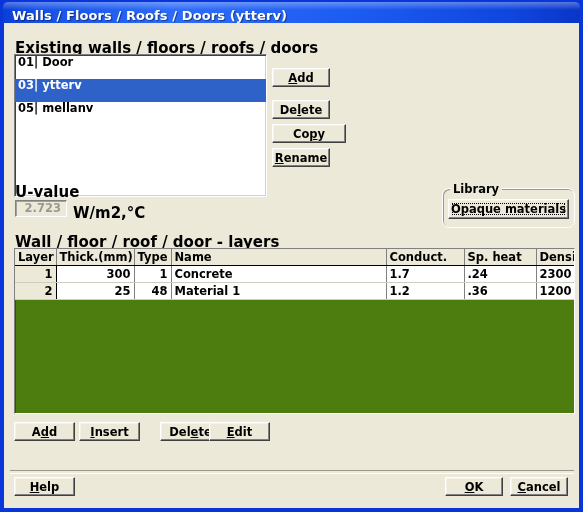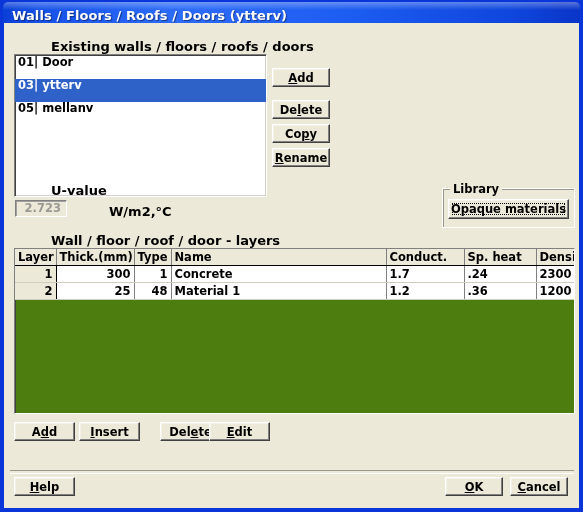--- a/index.html
+++ b/index.html
@@ -59,25 +59,24 @@
     width: 575px;
     height: 485px;
     box-sizing: border-box;
     background: #ece9d8;
     border: 1px solid #ece9d8;
   }
 
   
   .lbl {
     position: absolute;
-    font-size: 13px;
-    font-weight: bold;
-    color: #000000;
-    white-space: nowrap;
-    margin-left: 36px;
+    font-size: 15px;
+    font-weight: bold;
+    color: #000000;
+    white-space: nowrap;
   }
 
   
   .listbox {
     position: absolute;
     background: #ffffff;
     border: 1px solid;
     border-color: #7f7f7f #ffffff #ffffff #7f7f7f;
     box-shadow: inset 1px 1px 0 #404040, inset -1px -1px 0 #d4d0c8;
     overflow: hidden;
@@ -241,37 +240,37 @@
         <span class="u">A</span>
         <span>dd</span>
       </button>
 
     <button class="btn" style="left:267px; top:76px; width:58px; height:19px;">
         <span>De</span>
         <span class="u">l</span>
         <span>ete</span>
       </button>
 
-    <button class="btn" style="left:267px; top:100px; width:58px; height:19px;">
+    <button class="btn" style="left:267px; top:100px; width:74px; height:19px;">
         <span>Co</span>
         <span class="u">p</span>
         <span>y</span>
       </button>
 
     <button class="btn" style="left:267px; top:124px; width:58px; height:19px;">
         <span></span>
         <span class="u">R</span>
         <span>ename</span>
       </button>
 
     <div class="lbl" style="left:10px; top:159px;">U-value</div>
     <div class="field-disabled" style="left:10px; top:176px; width:52px; height:17px;">2.723</div>
     <div class="lbl" style="left:68px; top:180px;">W/m2,°C</div>
 
-    <div class="groupbox" style="left:437px; top:164px; width:133px; height:40px;">
+    <div class="groupbox" style="left:437px; top:164px; width:133px; height:40px;border-radius:7px;">
       <div class="groupbox-title">Library</div>
       <button class="btn focus" style="left:5px; top:10px; width:121px; height:20px;">Opaque materials</button>
     </div>
 
     <div class="lbl" style="left:10px; top:209px;">Wall / floor / roof / door - layers</div>
 
     <div class="grid-wrap" style="left:9px; top:224px; width:561px; height:166px;">
       <table class="grid">
         <colgroup>
           <col style="width:41px">

